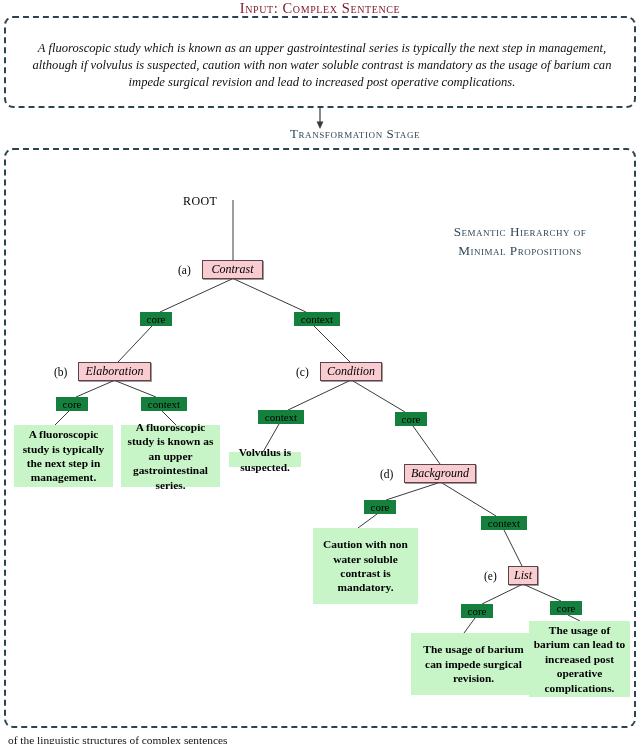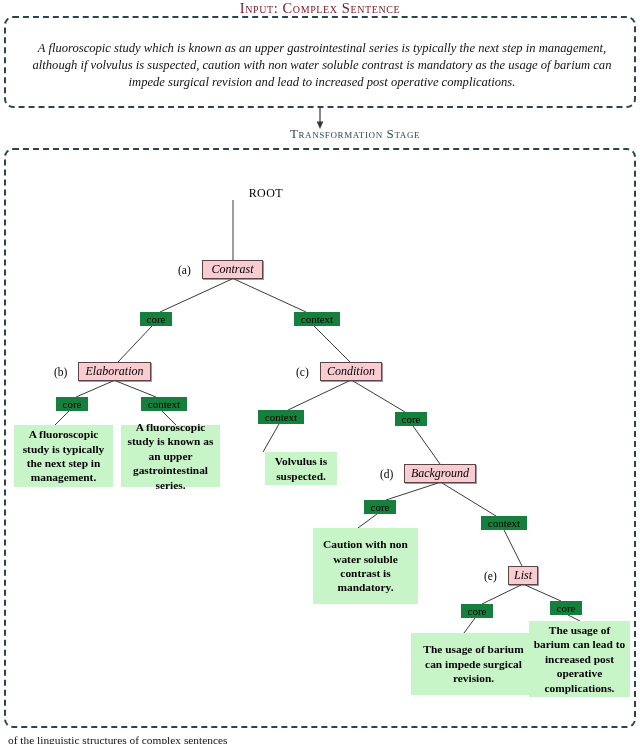--- a/index.html
+++ b/index.html
@@ -26,22 +26,22 @@
 
   
   #arrow{position:absolute;left:312px;top:108px;}
 
   
   #hier-label{position:absolute;left:432px;top:222px;width:176px;
       text-align:center;font-variant:small-caps;font-size:13.2px;
       line-height:19px;letter-spacing:.5px;color:#2f4858;}
 
   
-  #root-node{position:absolute;left:183px;top:186px;width:100px;
-      text-align:right;font-size:12px;font-variant:small-caps;
+  #root-node{position:absolute;left:183px;top:194px;width:100px;
+      text-align:left;font-size:12px;font-variant:small-caps;
       letter-spacing:.4px;color:#000;}
 
   
   .rel{position:absolute;height:19px;box-sizing:border-box;
        background:#f9ccd2;border:1.4px solid #5a4448;
        display:flex;align-items:center;justify-content:center;
        font-style:italic;font-size:12px;color:#000;padding:8px 5px;
        box-shadow:1px 1px 0 rgba(90,68,72,.55);}
   .rel-id{position:absolute;height:19px;display:flex;align-items:center;
        font-size:11.5px;color:#000;white-space:nowrap;}
@@ -79,20 +79,21 @@
 
   <svg id="arrow" width="16" height="22" viewBox="0 0 16 22">
     <line x1="8" y1="0" x2="8" y2="16" stroke="#3a3a3a" stroke-width="1.2"></line>
     <polygon points="8,21 4.6,13.5 11.4,13.5" fill="#3a3a3a"></polygon>
   </svg>
 
   <div class="hdr" id="stage-title">Transformation Stage</div>
 
   <div class="dashbox" id="tree-box"></div>
 
+  <div id="hier-label">Semantic Hierarchy of Minimal Propositions</div>
 
   <div id="root-node">ROOT</div>
 
   <svg id="edges">
       <line x1="233" y1="200" x2="233" y2="260" stroke="#3a3a3a" stroke-width="1"></line>
       <line x1="232" y1="279" x2="160" y2="312" stroke="#3a3a3a" stroke-width="1"></line>
       <line x1="152" y1="326" x2="118" y2="362" stroke="#3a3a3a" stroke-width="1"></line>
       <line x1="234" y1="279" x2="306" y2="312" stroke="#3a3a3a" stroke-width="1"></line>
       <line x1="314" y1="326" x2="350" y2="362" stroke="#3a3a3a" stroke-width="1"></line>
       <line x1="113" y1="381" x2="76" y2="397" stroke="#3a3a3a" stroke-width="1"></line>
@@ -129,20 +130,20 @@
       <div class="elabel" style="left: 56px; top: 397px; width: 32px;">core</div>
       <div class="elabel" style="left: 141px; top: 397px; width: 46px;">context</div>
       <div class="elabel" style="left: 258px; top: 410px; width: 46px;">context</div>
       <div class="elabel" style="left: 395px; top: 412px; width: 32px;">core</div>
       <div class="elabel" style="left: 364px; top: 500px; width: 32px;">core</div>
       <div class="elabel" style="left: 481px; top: 516px; width: 46px;">context</div>
       <div class="elabel" style="left: 461px; top: 604px; width: 32px;">core</div>
       <div class="elabel" style="left: 550px; top: 601px; width: 32px;">core</div>
       <div class="leaf" style="left: 14px; top: 425px; width: 99px; height: 62px;">A fluoroscopic study is typically the next step in management.</div>
       <div class="leaf" style="left: 121px; top: 425px; width: 99px; height: 62px;">A fluoroscopic study is known as an upper gastrointestinal series.</div>
-      <div class="leaf" style="left: 229px; top: 452px; width: 72px; height: 33px; margin-left: 36px;">Volvulus is suspected.</div>
+      <div class="leaf" style="left: 229px; top: 452px; width: 72px; height: 15px;">Volvulus is suspected.</div>
       <div class="leaf" style="left: 313px; top: 528px; width: 105px; height: 76px;">Caution with non water soluble contrast is mandatory.</div>
       <div class="leaf" style="left: 411px; top: 633px; width: 125px; height: 62px;">The usage of barium can impede surgical revision.</div>
       <div class="leaf" style="left: 529px; top: 621px; width: 101px; height: 76px;">The usage of barium can lead to increased post operative complications.</div>
     </div>
 
   <div id="caption">of the linguistic structures of complex sentences</div>
 </div>
 
 </body></html>

